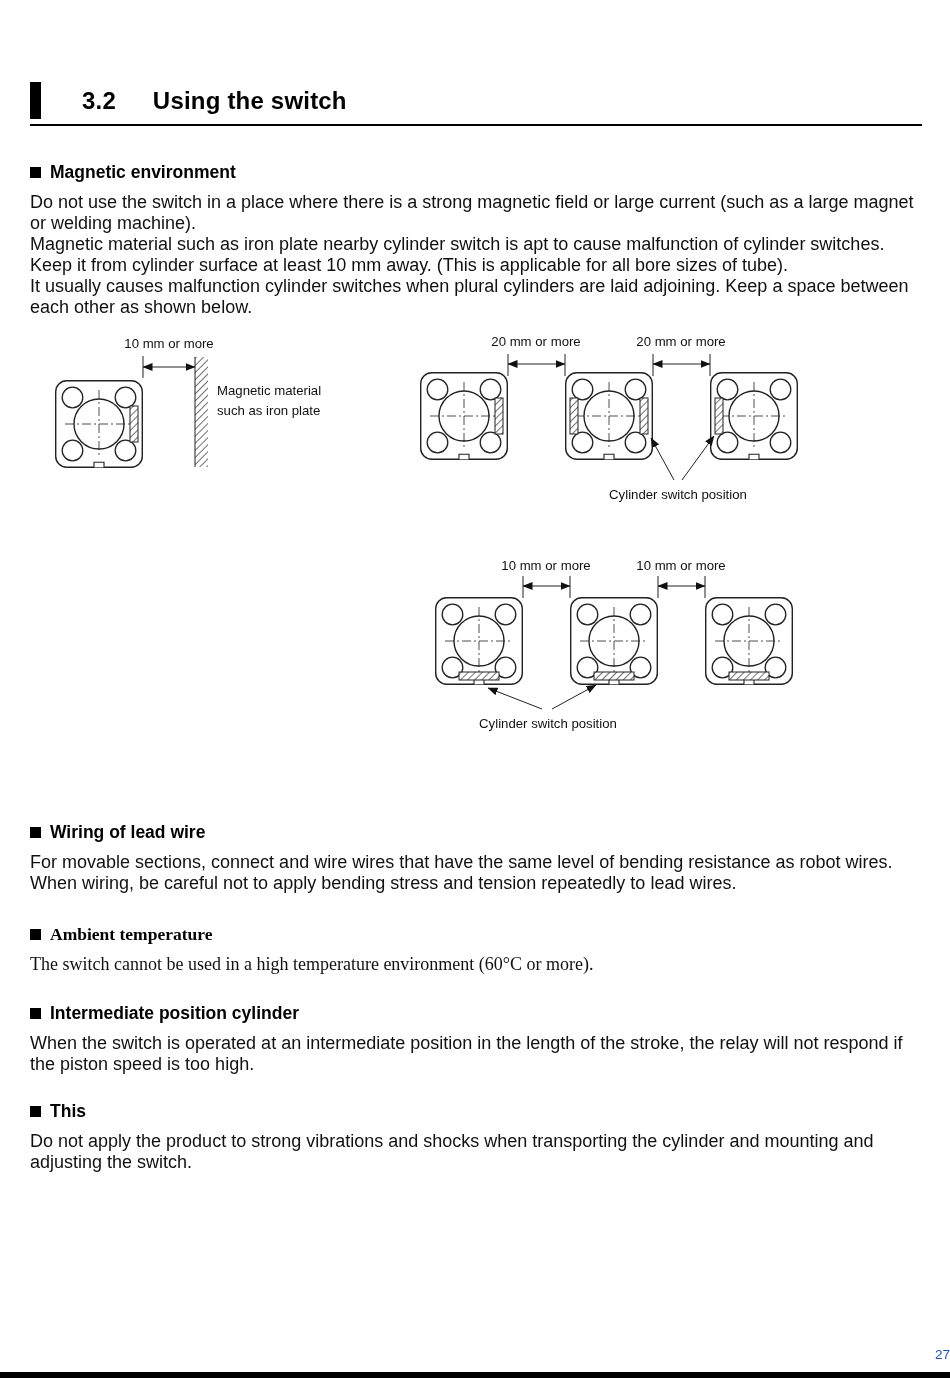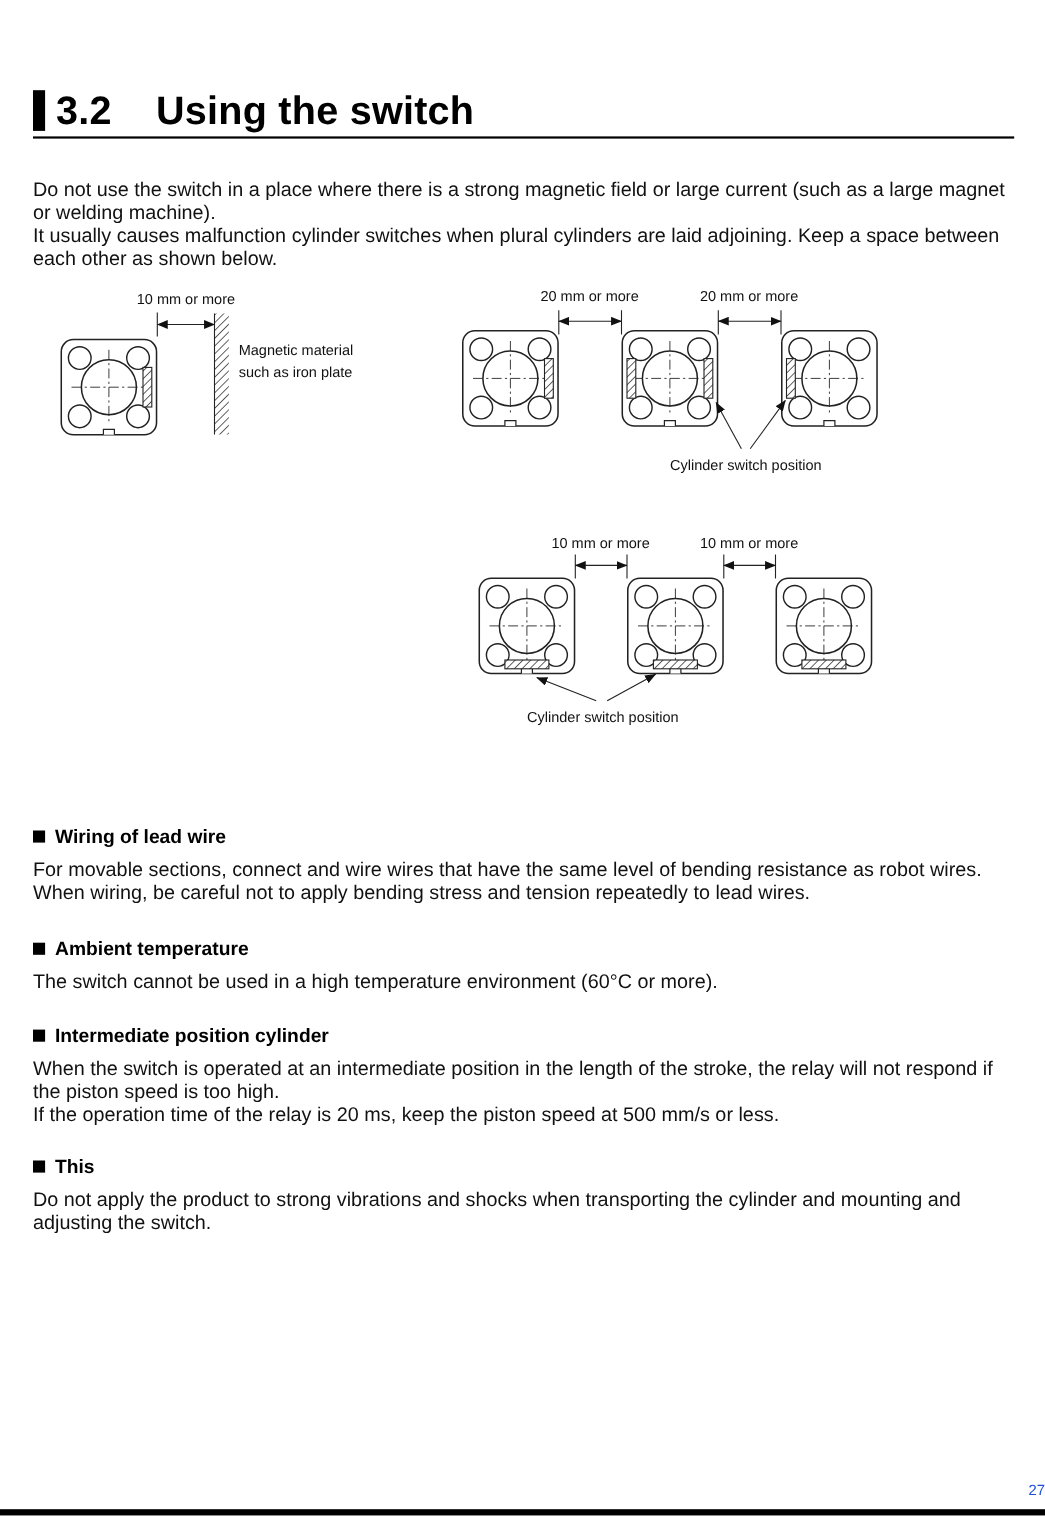--- a/index.html
+++ b/index.html
@@ -12,32 +12,32 @@
     position:relative;
     width:950px;
     height:1378px;
     margin:0 auto;
     background:#ffffff;
     padding:0 28px 0 30px;
     overflow:hidden;
   }
   .title-row { display:flex; align-items:center; gap:5px; padding-top:82px; }
   .title-bar { width:11px; height:37px; background:#000; flex:0 0 auto; }
-  h1 { font-size:36px; font-weight:bold; color:#000; letter-spacing:0.2px; line-height:37px; }
+  h1 { font-size:24px; font-weight:bold; color:#000; letter-spacing:0.2px; line-height:37px;margin-left:31px; }
   h1 .tnum { margin-left:5px; }
   h1 .ttext { margin-left:30px; }
   .rule { height:2px; background:#000; margin-top:5px; }
 
   .sec { margin-top:36px; }
   .sec h2 { display:flex; align-items:center; gap:9px; font-size:17.5px; font-weight:bold; color:#000; margin-bottom:9px; }
   .sq { width:11px; height:11px; background:#000; flex:0 0 auto; }
   .sec p { font-size:18px; line-height:21px; color:#111; }
 
   .sec-wiring { margin-top:80px; }
-  .sec-ambient { margin-top:30px; }
+  .sec-ambient { margin-top:30px;font-family:Liberation Serif, serif; }
   .sec-intermediate { margin-top:28px; }
   .sec-shock { margin-top:26px; }
 
   .diagram { display:block; margin-top:14px; }
   .diagram text { font-size:13.2px; fill:#111; font-family:"Liberation Sans","DejaVu Sans",sans-serif; }
   .dline { stroke:#222; stroke-width:1; fill:none; }
   .hrect { fill:url(#hatch); stroke:#222; stroke-width:1; }
   .wallrect { fill:url(#hatch); }
 
   .pagenum { position:absolute; bottom:16px; left:0; right:0; text-align:right; font-size:13.5px; color:#1d4ed8; }
@@ -51,21 +51,26 @@
   <header class="title-row">
     <span class="title-bar"></span>
     <h1>
       <span class="tnum">3.2</span>
       <span class="ttext">Using the switch</span>
     </h1>
   </header>
   <div class="rule"></div>
 
   <section class="sec sec-magnetic">
+    <h2>
+      <span class="sq"></span>
+      <span>Magnetic environment</span>
+    </h2>
     <p>Do not use the switch in a place where there is a strong magnetic field or large current (such as a large magnet or welding machine).</p>
+    <p>Magnetic material such as iron plate nearby cylinder switch is apt to cause malfunction of cylinder switches. Keep it from cylinder surface at least 10 mm away. (This is applicable for all bore sizes of tube).</p>
     <p>It usually causes malfunction cylinder switches when plural cylinders are laid adjoining. Keep a space between each other as shown below.</p>
   </section>
 
   <svg class="diagram" width="888" height="410" viewBox="0 0 888 410">
     <defs>
       <pattern id="hatch" width="5" height="5" patternUnits="userSpaceOnUse" patternTransform="rotate(45)">
         <rect width="5" height="5" fill="#ffffff"></rect>
         <line x1="0" y1="0" x2="0" y2="5" stroke="#222" stroke-width="1.3"></line>
       </pattern>
       <marker id="ah" viewBox="0 0 10 8" refX="9.5" refY="4" markerWidth="10" markerHeight="8" orient="auto-start-reverse">
@@ -168,21 +173,20 @@
     </h2>
     <p>The switch cannot be used in a high temperature environment (60°C or more).</p>
   </section>
 
   <section class="sec sec-intermediate">
     <h2>
       <span class="sq"></span>
       <span>Intermediate position cylinder</span>
     </h2>
     <p>When the switch is operated at an intermediate position in the length of the stroke, the relay will not respond if the piston speed is too high.</p>
-    <p>If the operation time of the relay is 20 ms, keep the piston speed at 500 mm/s or less.</p>
   </section>
 
   <section class="sec sec-shock">
     <h2>
       <span class="sq"></span>
       <span>This</span>
     </h2>
     <p>Do not apply the product to strong vibrations and shocks when transporting the cylinder and mounting and adjusting the switch.</p>
   </section>
 

